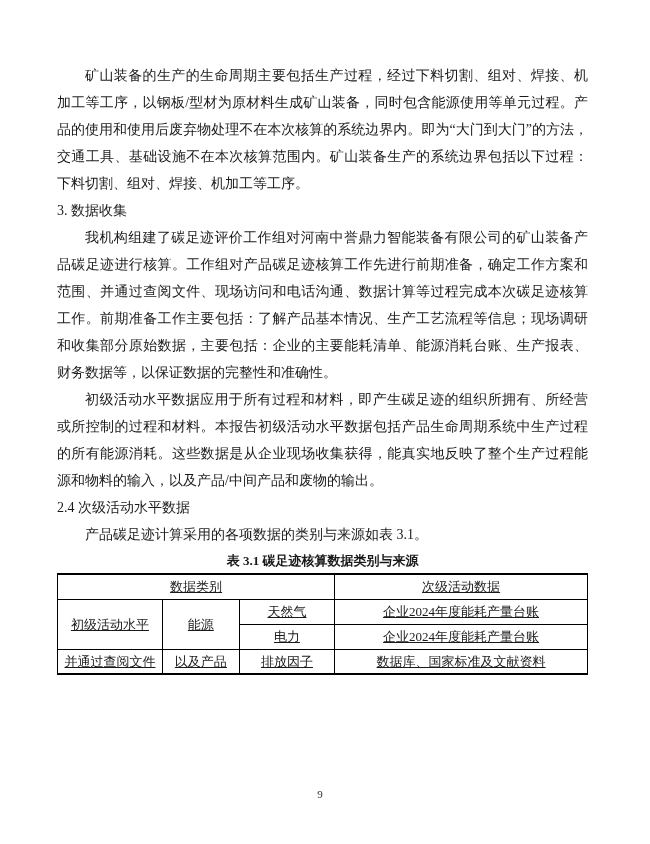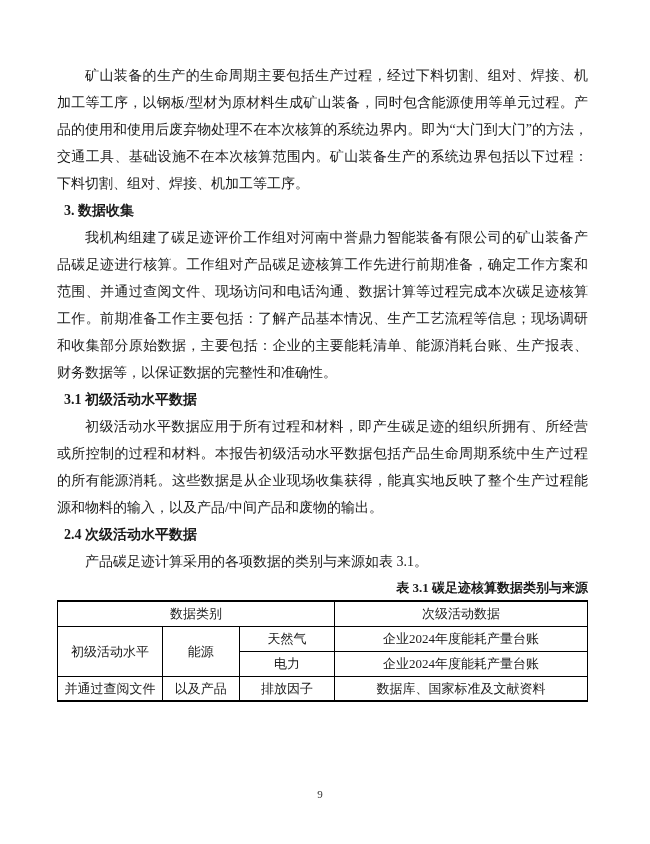--- a/index.html
+++ b/index.html
@@ -19,45 +19,45 @@
     font-size: 14px;
     line-height: 27px;
   }
   .body-par {
     text-indent: 2em;
     text-align: justify;
     word-break: break-all;
   }
   .doc-heading {
     font-size: 14px;
-    font-weight: bold;
+    font-weight: normal;
     line-height: 27px;
-    margin-left: 7px;
   }
   .table-caption {
-    text-align: right;
+    text-align: center;
     font-weight: bold;
     font-size: 13px;
     line-height: 25px;
   }
   table.data-table {
     width: 100%;
     border-collapse: collapse;
     border-top: 2px solid #000;
     border-bottom: 2px solid #000;
     font-size: 13px;
     table-layout: fixed;
   }
   table.data-table td {
     border: 1px solid #000;
     text-align: center;
     vertical-align: middle;
     height: 25px;
     line-height: 17px;
     padding: 2px 3px;
+    text-decoration: underline;
   }
   .page-number {
     position: absolute;
     left: 0;
     right: 0;
     bottom: 36px;
     text-align: center;
     font-size: 11px;
     color: #333;
   }
@@ -66,21 +66,20 @@
 <body>
 
 <div class="page">
 
   <p class="body-par">矿山装备的生产的生命周期主要包括生产过程，经过下料切割、组对、焊接、机加工等工序，以钢板/型材为原材料生成矿山装备，同时包含能源使用等单元过程。产品的使用和使用后废弃物处理不在本次核算的系统边界内。即为“大门到大门”的方法，交通工具、基础设施不在本次核算范围内。矿山装备生产的系统边界包括以下过程：下料切割、组对、焊接、机加工等工序。</p>
 
   <h2 class="doc-heading">3. 数据收集</h2>
 
   <p class="body-par">我机构组建了碳足迹评价工作组对河南中誉鼎力智能装备有限公司的矿山装备产品碳足迹进行核算。工作组对产品碳足迹核算工作先进行前期准备，确定工作方案和范围、并通过查阅文件、现场访问和电话沟通、数据计算等过程完成本次碳足迹核算工作。前期准备工作主要包括：了解产品基本情况、生产工艺流程等信息；现场调研和收集部分原始数据，主要包括：企业的主要能耗清单、能源消耗台账、生产报表、财务数据等，以保证数据的完整性和准确性。</p>
 
-  <h3 class="doc-heading">3.1 初级活动水平数据</h3>
 
   <p class="body-par">初级活动水平数据应用于所有过程和材料，即产生碳足迹的组织所拥有、所经营或所控制的过程和材料。本报告初级活动水平数据包括产品生命周期系统中生产过程的所有能源消耗。这些数据是从企业现场收集获得，能真实地反映了整个生产过程能源和物料的输入，以及产品/中间产品和废物的输出。</p>
 
   <h3 class="doc-heading">2.4 次级活动水平数据</h3>
 
 
   <p class="body-par">产品碳足迹计算采用的各项数据的类别与来源如表 3.1。</p>
 
   <div class="table-caption">表 3.1 碳足迹核算数据类别与来源</div>
 

